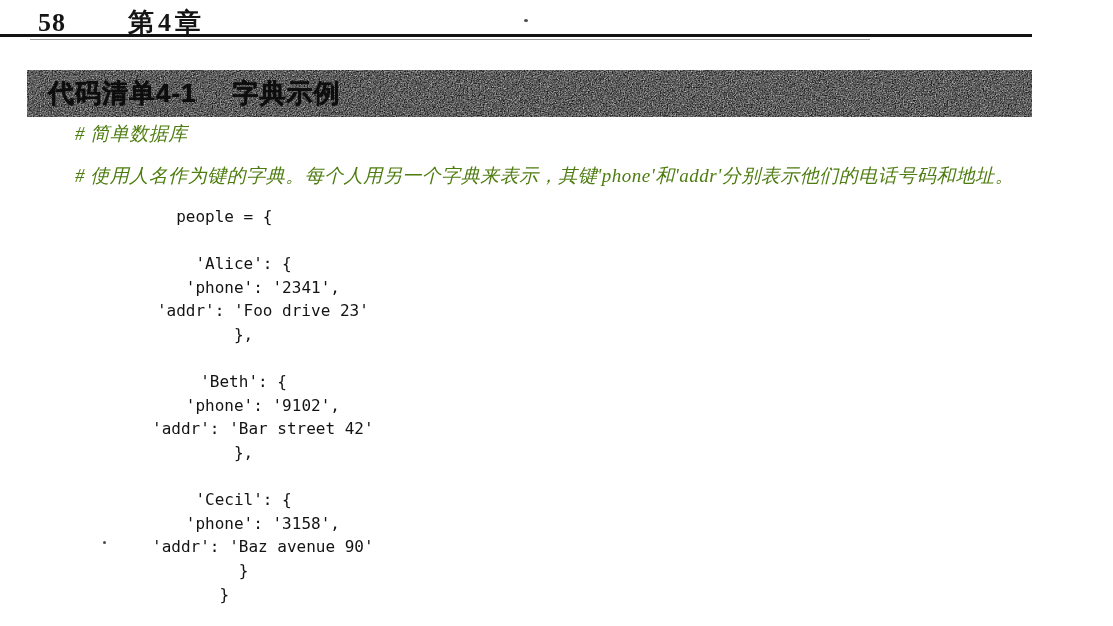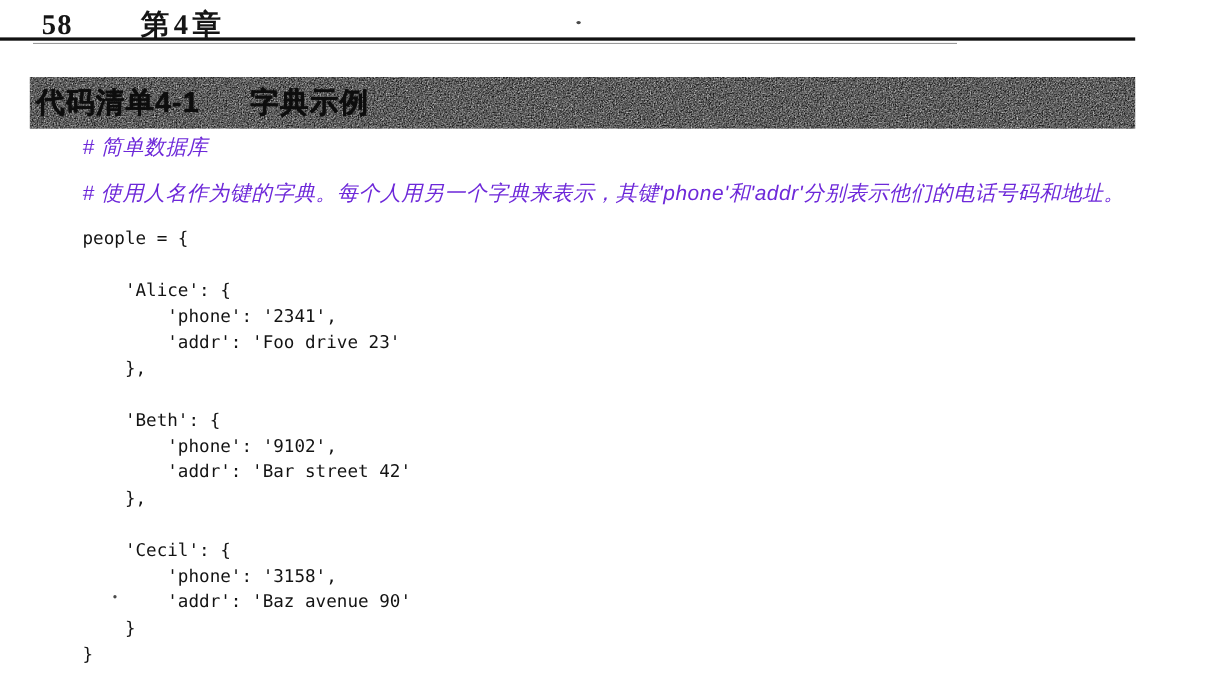--- a/index.html
+++ b/index.html
@@ -60,58 +60,59 @@
     overflow: hidden;
   }
   .listing-banner svg.noise {
     position: absolute;
     inset: 0;
     width: 100%;
     height: 100%;
   }
   .banner-text {
     position: absolute;
-    left: 6px;
+    left: 21px;
     top: 50%;
     transform: translateY(-52%);
     display: flex;
     align-items: baseline;
     font-weight: bold;
     font-size: 26px;
     color: #0d0d0d;
     letter-spacing: 1px;
     white-space: pre;
     text-shadow: 0 0 1px #000;
   }
-  .banner-text .banner-title { margin-left: 46px; }
+  .banner-text .banner-title { margin-left: 36px; }
 
   
   .code-comment {
     position: absolute;
     left: 75px;
-    font-family: Liberation Sans, sans-serif;
+    font-family: Liberation Serif, serif;
     font-style: italic;
     font-size: 19px;
-    color: #6d28d9;
+    color: #4d7c0f;
     white-space: pre;
     letter-spacing: 0.5px;
   }
   .code-comment.c1 { top: 121px; }
   .code-comment.c2 { top: 163px; }
 
   
   pre.code-block {
     position: absolute;
     top: 205px;
     left: 75px;
     font-family: "DejaVu Sans Mono", monospace;
     font-size: 16px;
     line-height: 23.6px;
     color: #131313;
     white-space: pre;
+    text-align: center;
   }
 
   
   .speck {
     position: absolute;
     border-radius: 50%;
     background: #4a4a4a;
   }
   .speck.s1 { top: 19px; left: 524px; width: 4px; height: 3px; }
   .speck.s2 { top: 541px; left: 103px; width: 3px; height: 3px; }

